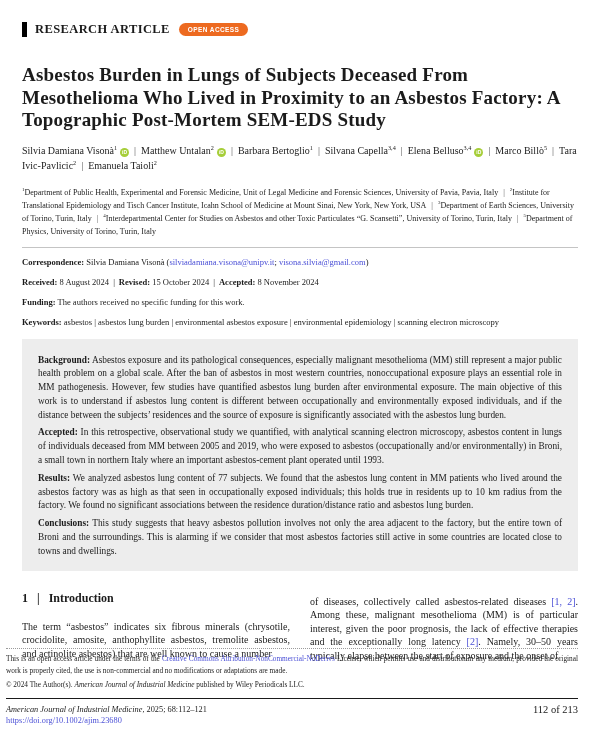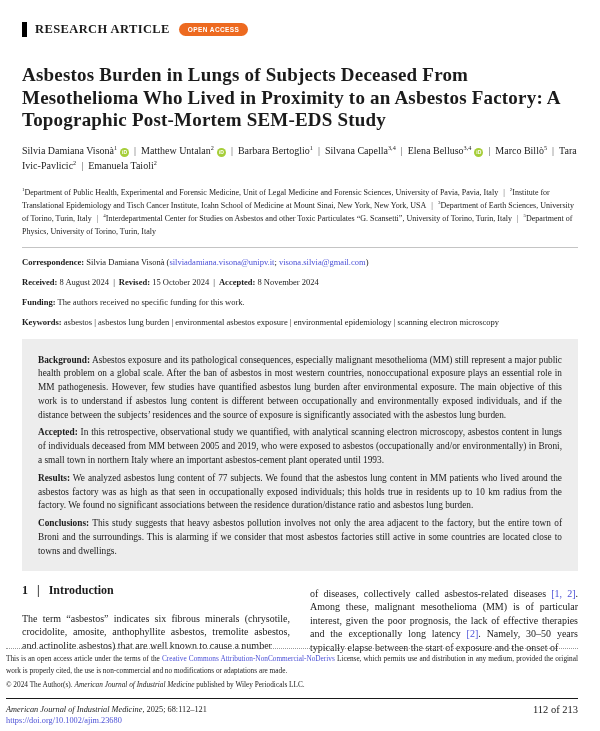--- a/index.html
+++ b/index.html
@@ -34,21 +34,21 @@
   
   .meta{margin:9px 0 0;font-size:8.5px;line-height:11px;}
   .msep{margin:0 4px;}
   .link{color:#4A4FD6;text-decoration:none;cursor:pointer;}
   
   .abstract{margin-top:11px;background:#EDEDED;padding:9px 16px 12px;}
   .abstract h2{margin:0;font-size:10.5px;letter-spacing:.2px;}
   .abstract p{margin:4px 0 0;font-size:9.3px;line-height:13.8px;text-align:justify;}
   .abstract p:first-of-type{margin-top:6px;}
   
-  .columns{display:flex;gap:20px;margin-top:12px;}
+  .columns{display:flex;gap:20px;margin-top:20px;}
   .col{width:268px;}
   .col h3{margin:0;font-size:12px;font-weight:bold;}
   .hsep{margin:0 9px;font-weight:bold;}
   .body-p{margin:14px 0 0;font-size:10px;line-height:13.5px;text-align:justify;}
   .body-p.first{margin-top:4px;}
   .cite{color:#4A4FD6;}
   
   .bottom{position:absolute;left:6px;right:22px;top:648px;}
   .dotted{border-top:1.5px dotted #9a9a9a;height:0;}
   .fn{margin:4px 0 0;font-size:7.3px;line-height:11.5px;text-align:justify;color:#222;}

